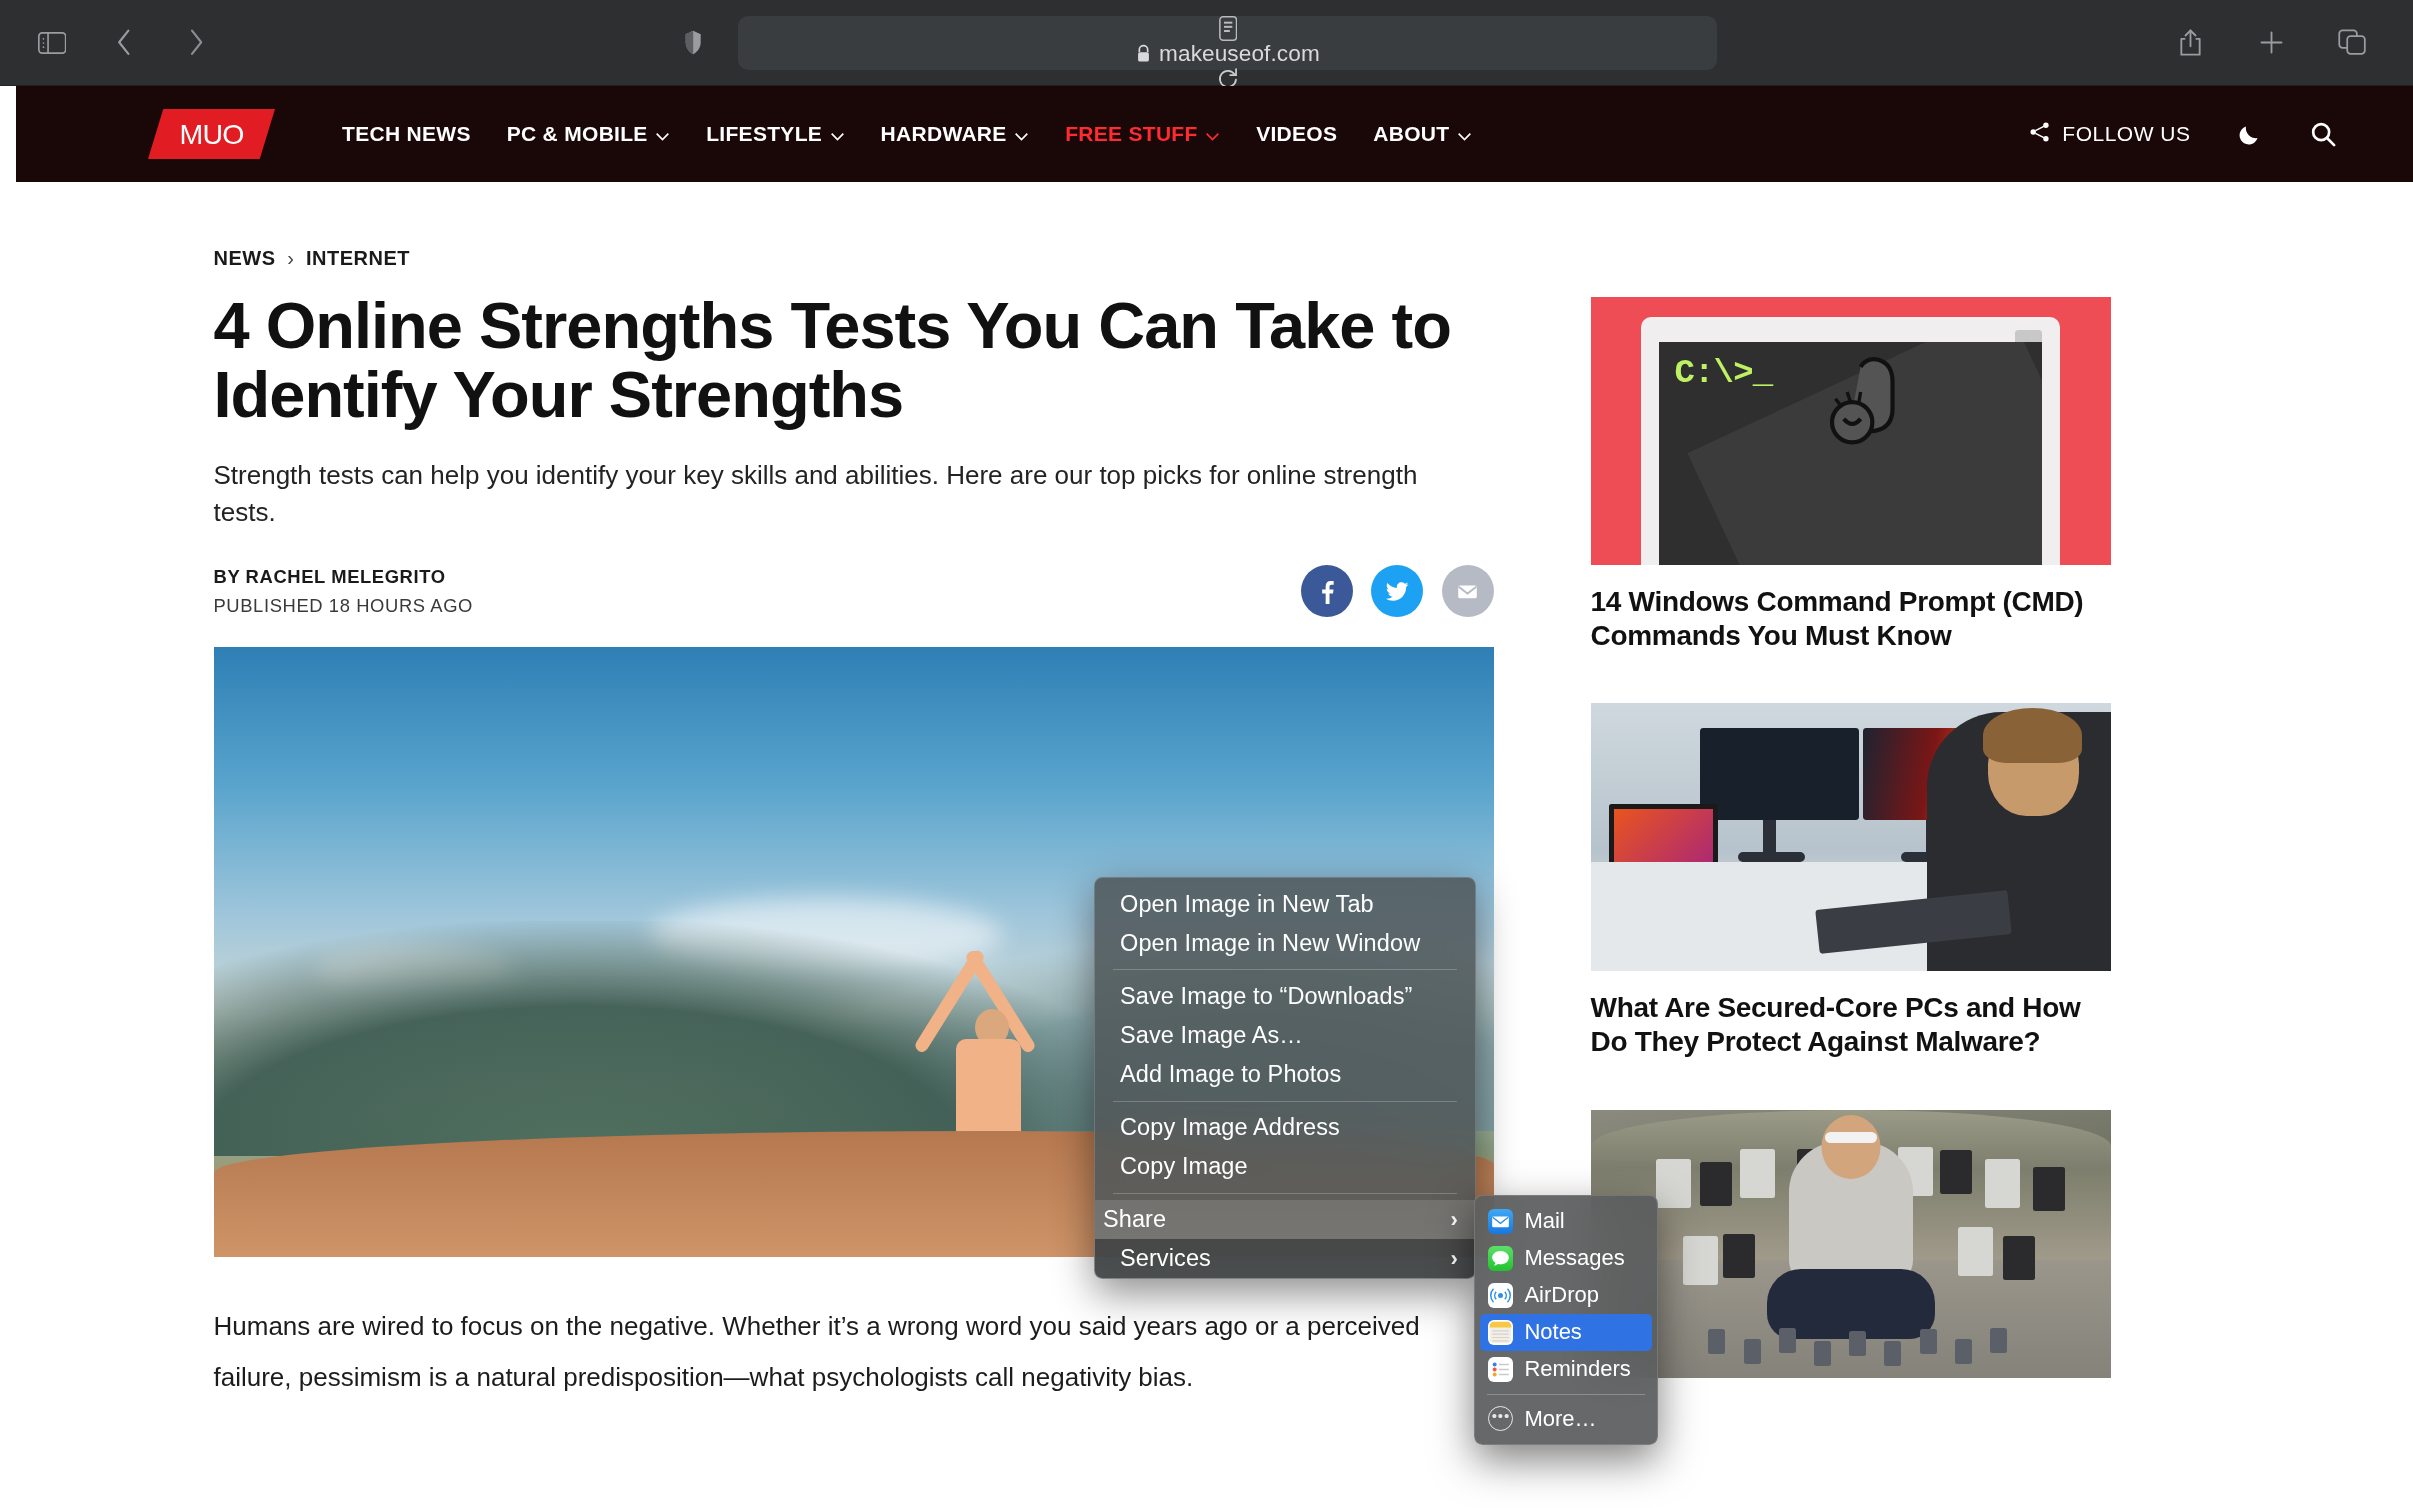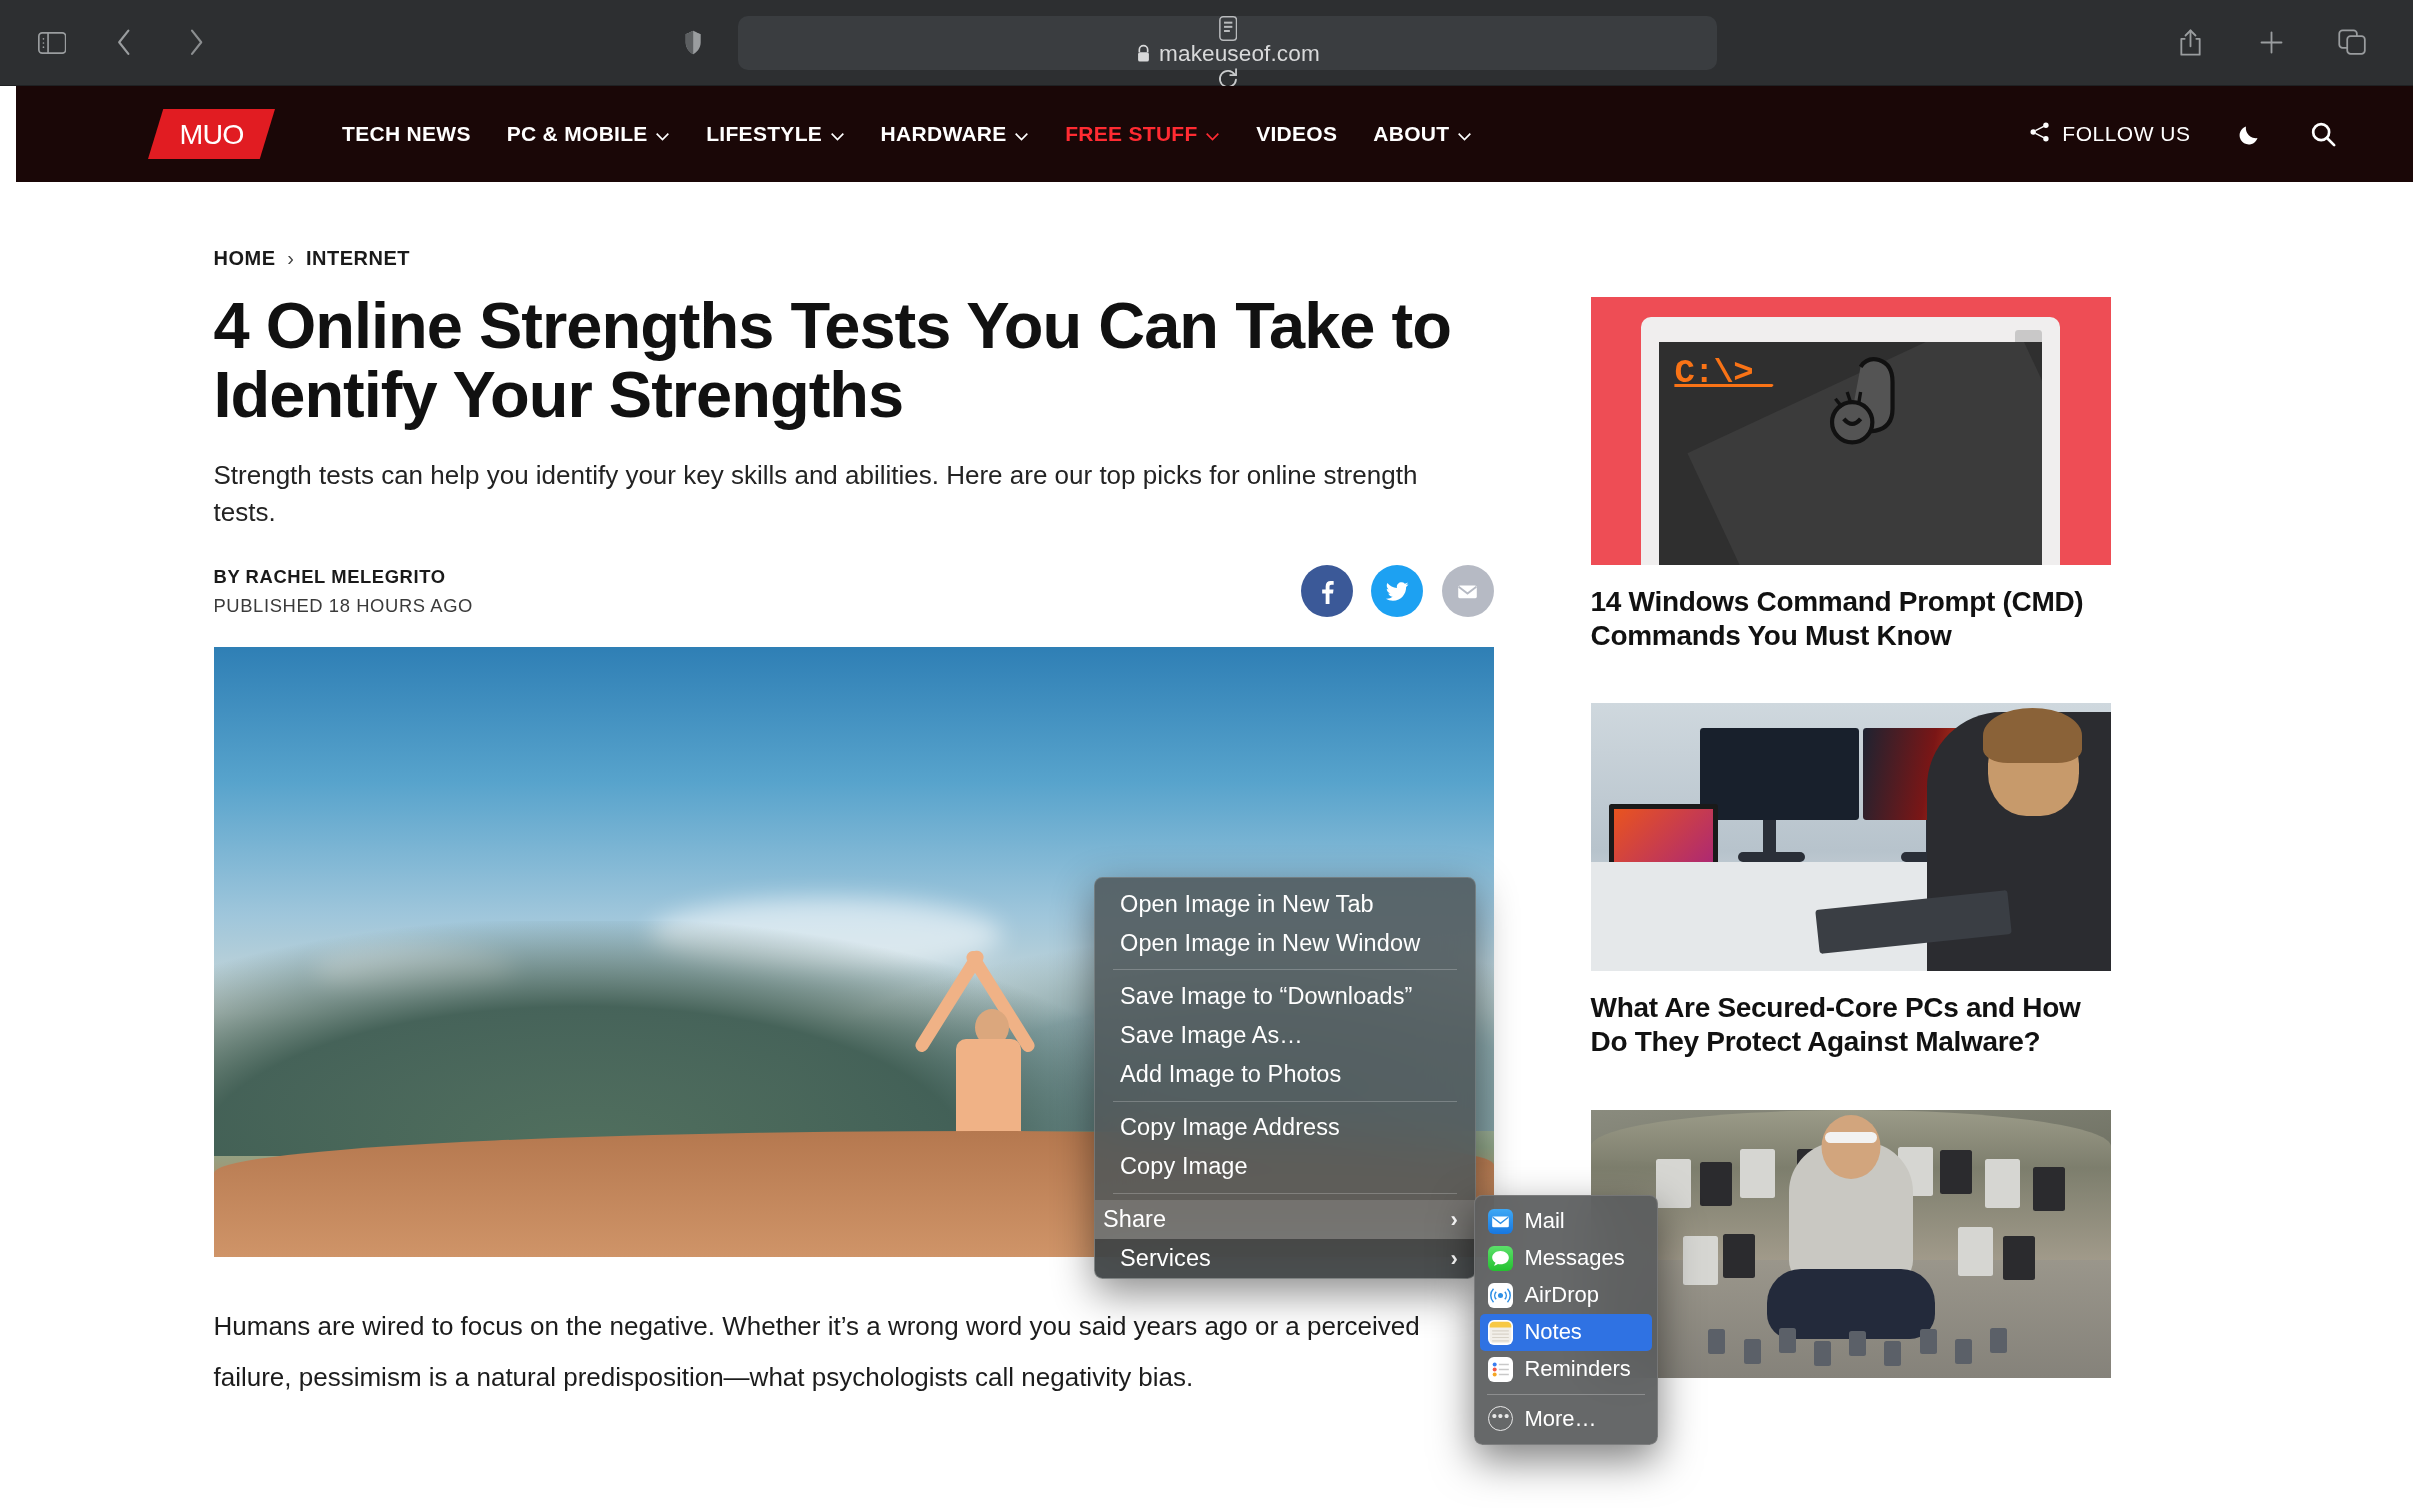--- a/index.html
+++ b/index.html
@@ -224,24 +224,23 @@
     width: 100%; height: 226px; background: #2f2f2f;
     position: relative; overflow: hidden;
   }
   .cmd-screen::after {
     content: ""; position: absolute; right: -34px; bottom: -50px;
     width: 352px; height: 251px; background: #3b3b3b;
     transform: rotate(-25deg);
   }
   .cmd-text {
     position: absolute; left: 15px; top: 11.7px;
-    color: #f97316; font-family: "Liberation Mono", monospace;
+    color: #bef264; font-family: "Liberation Mono", monospace;
     font-size: 34px; font-weight: 700; z-index: 2;
     letter-spacing: -0.8px;
-    text-decoration: underline;
   }
   .cmd-arm {
     position: absolute; left: 168px; top: 8.4px; z-index: 2;
     width: 84px; height: 126px;
   }
   .sb-thumb.t2 { background: linear-gradient(120deg,#c8d2da 0%, #9fb0bd 40%, #6b7680 100%); }
   .sb-thumb.t3 { background: linear-gradient(170deg,#8a8b7e 0%, #6f7163 40%, #9a958a 100%); }
   .sb-cap {
     margin-top: 20px;
     font-size: 28px; line-height: 1.22; font-weight: 700;
@@ -530,21 +529,21 @@
       </svg>
     </span>
   </div>
 </div>
 
 <div class="page">
   <div class="content-wrap">
 
     <div class="article">
       <div class="breadcrumb">
-        <a>HOME</a>
+        <a>NEWS</a>
         <span class="sep">›</span>
         <a>INTERNET</a>
       </div>
 
       <h1 class="headline">4 Online Strengths Tests You Can Take to Identify Your Strengths</h1>
       <p class="dek">Strength tests can help you identify your key skills and abilities. Here are our top picks for online strength tests.</p>
 
       <div class="byline">
         <div class="byline-text">
           <div class="author">BY RACHEL MELEGRITO</div>

